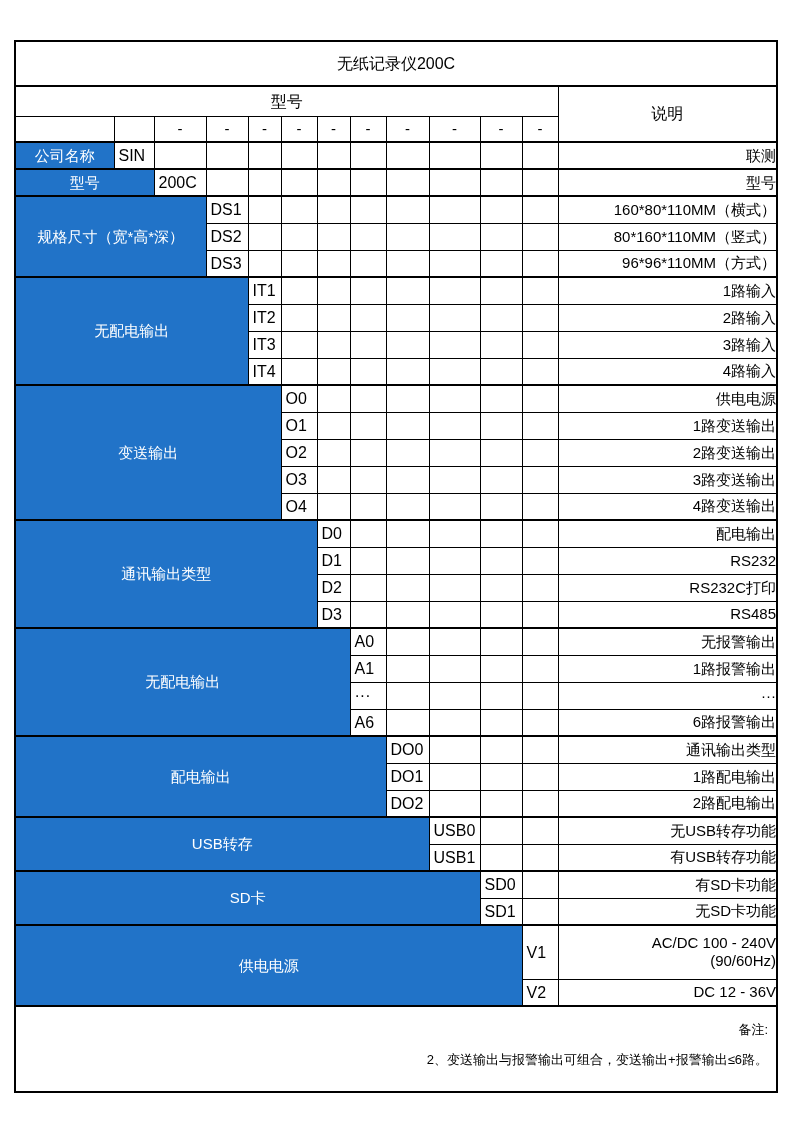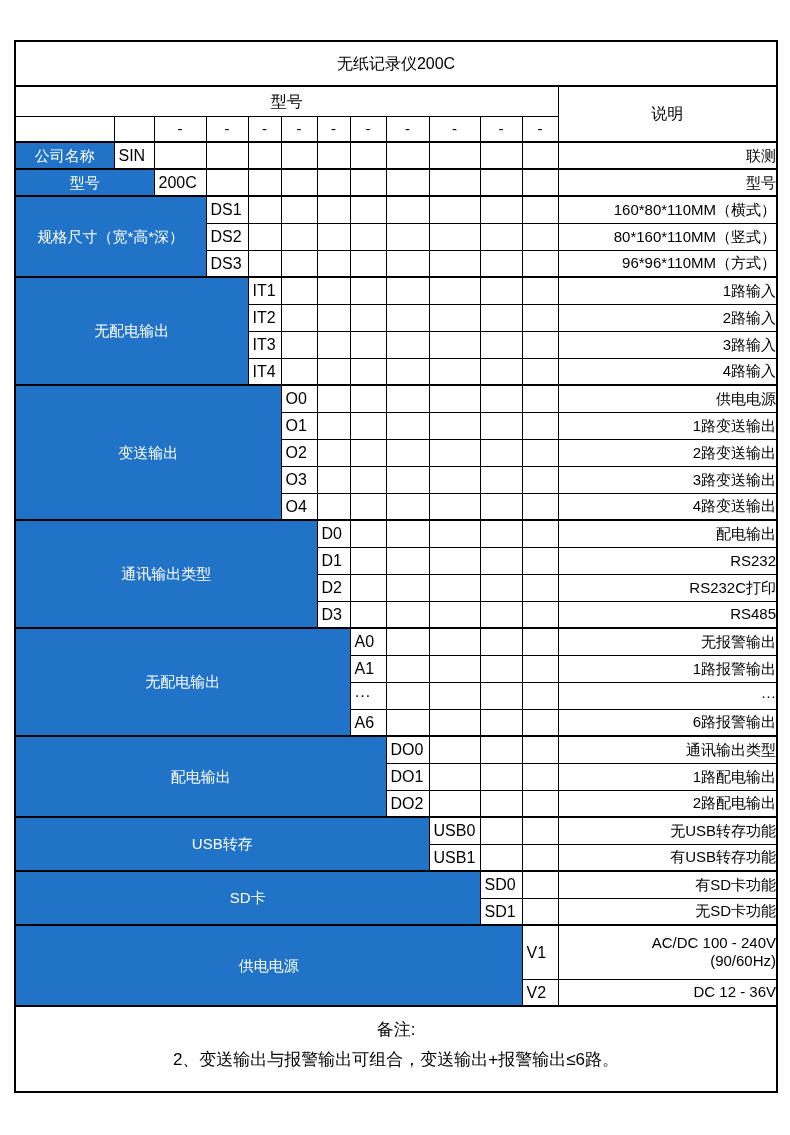--- a/index.html
+++ b/index.html
@@ -21,21 +21,21 @@
   tr.r27{height:27px} tr.r54{height:54px} tr.r86{height:86px}
   .title{text-align:center;font-size:16px;}
   .hdr{text-align:center;font-size:16px;}
   .lbl{
     background:var(--accent,#2173C8);color:#ffffff;
     text-align:center;font-size:15px;white-space:normal;
   }
   .code{text-align:left;padding-left:4px;font-size:16px;}
   .desc{text-align:right;font-size:15px;margin-left:28px;}
   .dash{text-align:center;font-size:15px;}
-  .notes{text-align:center;vertical-align:top;padding:8px 8px;font-size:17px;white-space:normal;}
+  .notes{text-align:right;vertical-align:top;padding:8px 8px;font-size:13px;white-space:normal;}
   .notes div{line-height:30px;}
 </style>
 </head>
 <body>
 
 <div class="sheet">
 <table>
 <colgroup>
   <col style="width:99px">
         <col style="width:40px">

